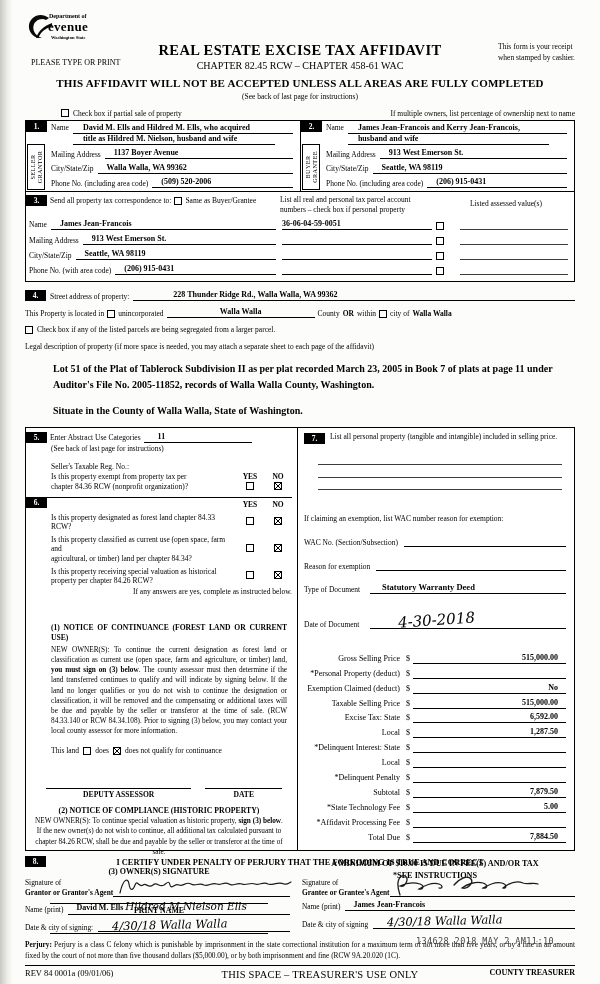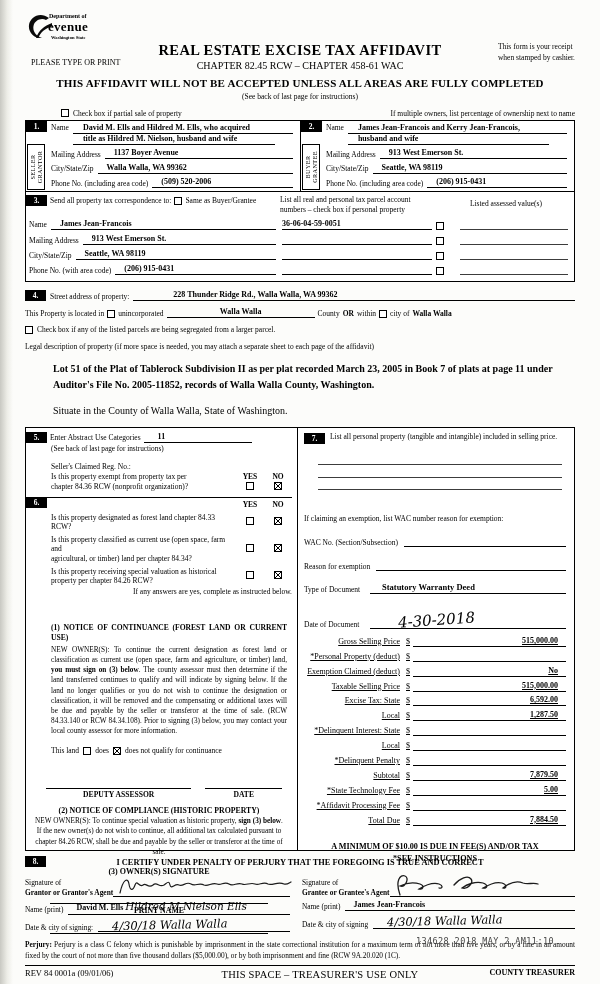--- a/index.html
+++ b/index.html
@@ -69,21 +69,21 @@
 
   
   .sec4 { margin-top:8px; }
   .s4r1 { display:flex; align-items:flex-end; gap:4px; }
   .s4r1 .uline { padding-left:40px; }
   .s4r2 { display:flex; align-items:flex-end; gap:3px; margin-top:6px; flex-wrap:nowrap; }
   .countyul { width:148px; border-bottom:0.9px solid #000; text-align:center; font-weight:bold; font-size:8px; flex:none; }
   .s4r3 { display:flex; align-items:center; gap:4px; margin-top:7px; }
   .s4r4 { margin-top:7px; }
   .legal { margin:10px 8px 0 28px; font-weight:bold; font-size:10px; line-height:1.55; }
-  .situate { margin:13px 0 0 28px; font-weight:normal; font-size:10px; }
+  .situate { margin:13px 0 0 28px; font-weight:bold; font-size:10px; }
 
   
   .box567 { display:flex; border:1.6px solid #000; margin-top:9px; height:424px; background:#fff; }
   .colL { width:272px; flex:none; border-right:1.1px solid #000; position:relative; padding:4px 5px 0 0; }
   .colR { flex:1; padding:4px 8px 0 6px; }
   .s5head { display:flex; align-items:flex-end; gap:3px; }
   .absul { width:108px; border-bottom:0.9px solid #000; font-weight:bold; font-size:8px; padding-left:14px; }
   .s5sub { margin-left:25px; font-size:7.3px; margin-top:1px; }
   .exemptreg { margin:9px 0 0 25px; }
   .qrow { display:flex; align-items:center; margin-left:25px; margin-top:1px; }
@@ -116,21 +116,21 @@
   .claiming { margin-top:24px; }
   .wacrow { display:flex; align-items:flex-end; margin-top:14px; }
   .wlbl { flex:none; padding-right:6px; }
   .wul { flex:1; border-bottom:0.9px solid #000; min-height:10px; }
   .docrow { display:flex; align-items:flex-end; margin-top:11px; }
   .wlbl2 { flex:none; width:66px; }
   .docval { font-weight:bold; font-size:8.5px; padding-left:12px; white-space:nowrap; }
   .daterow { display:flex; align-items:flex-end; margin-top:15px; height:20px; }
   .hw { font-family:"DejaVu Serif", serif; font-style:italic; }
   .hwdoc { display:inline-block; font-size:15px; transform:rotate(-4deg); margin:0 0 -2px 28px; white-space:nowrap; }
-  .money { margin-top:3px;text-decoration:underline; }
+  .money { margin-top:20px; }
   .mrow { display:flex; align-items:flex-end; height:14.9px; font-size:8px; }
   .mlabel { width:96px; text-align:right; flex:none; }
   .mdollar { width:13px; text-align:right; padding-right:3px; flex:none; }
   .mval { flex:1; border-bottom:0.9px solid #000; text-align:right; font-weight:bold; padding-right:8px; white-space:nowrap; min-height:10px; }
   .minnote { text-align:center; font-weight:bold; font-size:8.2px; margin-top:15px; line-height:1.55; }
 
   
   .sec8 { margin-top:5px; position:relative; }
   .s8num { position:absolute; left:0; top:0; }
   .s8head { text-align:center; font-weight:bold; font-size:8.4px; padding-top:2px; }
@@ -359,21 +359,21 @@
     </div>
 
     <div class="box567">
       <div class="colL">
         <div class="s5head">
           <span class="numbox">5.</span>
           <span>Enter Abstract Use Categories</span>
           <div class="absul"><span>11</span></div>
         </div>
         <div class="s5sub">(See back of last page for instructions)</div>
-        <div class="exemptreg">Seller's Claimed Reg. No.:</div>
+        <div class="exemptreg">Seller's Taxable Reg. No.:</div>
         <div class="qrow">
           <span class="qtext">Is this property exempt from property tax per</span>
           <span class="ycol b">YES</span>
           <span class="ncol b">NO</span>
         </div>
         <div class="qrow">
           <span class="qtext">chapter 84.36 RCW (nonprofit organization)?</span>
           <span class="ycol"><span class="cb"></span></span>
           <span class="ncol"><span class="cb x"></span></span>
         </div>

